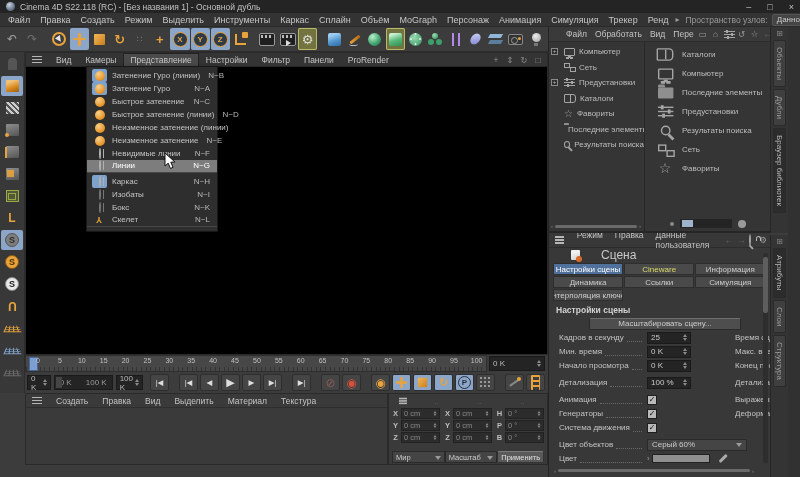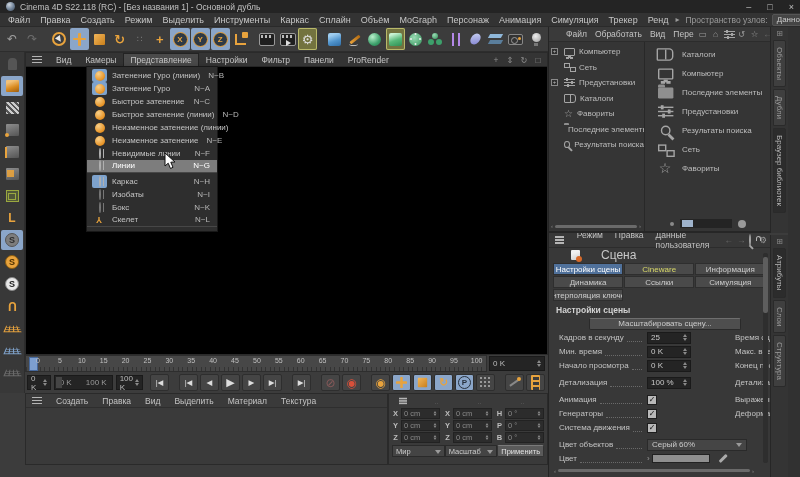--- a/index.html
+++ b/index.html
@@ -158,21 +158,21 @@
 .matman{left:25px;top:393px;width:363px;height:72px;background:#3a3a3a;border:1px solid #2a2a2a}
 .pmenu{height:14px;display:flex;align-items:center;font-size:8.5px;color:#c4c4c4;border-bottom:1px solid #2e2e2e}
 .pmenu .pm{padding:0 7px;white-space:nowrap}
 .coords{left:388px;top:393px;width:160px;height:72px;background:#3a3a3a;border:1px solid #2a2a2a;padding:1px 3px}
 .cmenu{height:12px;display:flex;align-items:center;color:#5f5f5f;font-size:7.5px}
 .chead{flex:1;text-align:center}
 .crowline{display:flex;gap:4px;margin:1px 0}
 .ccell{display:flex;align-items:center;gap:2px;flex:1}
 .clab{width:7px;font-size:7.5px;color:#bdbdbd;font-weight:bold;text-align:center}
 .cfld{flex:1;height:11px;background:#2c2c2c;border:1px solid #222;color:#8a8a8a;font-size:7.5px;display:flex;align-items:center;justify-content:space-between;padding:0 2px;white-space:nowrap}
-.cfoot{display:flex;margin-top:2px}
+.cfoot{display:flex;margin-top:8px}
 .cdrop{flex:1;height:12px;background:#444;border:1px solid #2a2a2a;display:flex;align-items:center;justify-content:space-between;padding:0 3px;font-size:7.5px;color:#ccc}
 .capply{flex:1;height:12px;background:#5a5a5a;border:1px solid #333;border-top-color:#7a7a7a;color:#e0e0e0;font-size:7.5px;display:flex;align-items:center;justify-content:center;border-radius:2px}
 .spin{display:flex;flex-direction:column;gap:1px;margin-left:2px}
 .spin::before{content:"";border:2.5px solid transparent;border-bottom:3px solid #8a8a8a}
 .spin::after{content:"";border:2.5px solid transparent;border-top:3px solid #8a8a8a}
 
 
 .statusbar{left:0;top:465px;width:548px;height:12px;background:#333;display:flex;align-items:center;font-size:8px;color:#b5b5b5;border-top:1px solid #262626}
 
 

